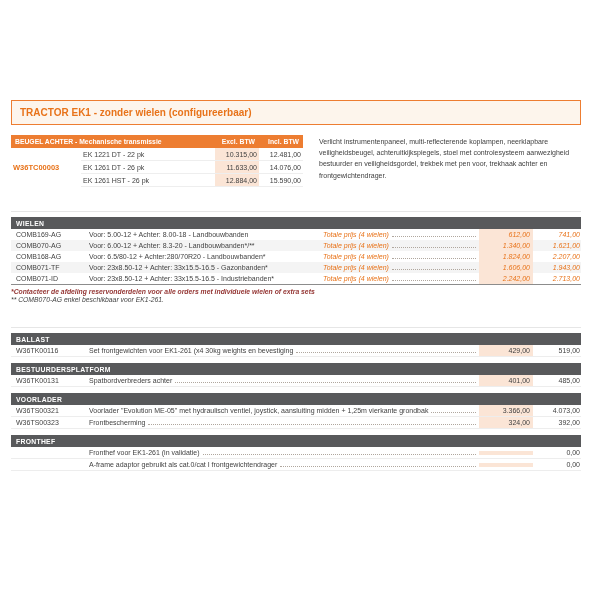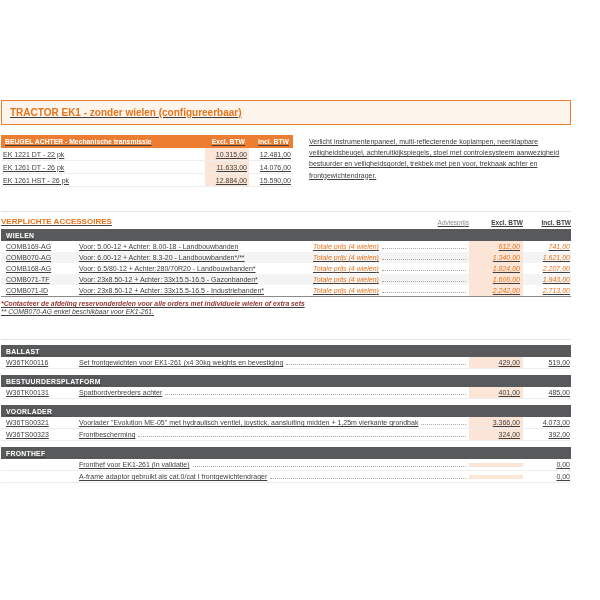--- a/index.html
+++ b/index.html
@@ -3,21 +3,21 @@
 <meta charset="utf-8">
 <style>
   * { margin:0; padding:0; box-sizing:border-box; }
   html,body { width:600px; height:600px; }
   body {
     background:#ffffff;
     font-family:"Liberation Sans","DejaVu Sans",sans-serif;
     color:#3f3f3f;
   }
   .page { position:relative; width:600px; height:600px; overflow:hidden; background:#fff; }
-  .content { position:absolute; left:1px; top:100px; width:570px;text-decoration:underline; }
+  .content { position:absolute; left:11px; top:100px; width:570px; }
 
   
   .title-box {
     border:1.5px solid #ED7D31;
     background:#FDF5EC;
     color:#E8731A;
     font-weight:bold;
     font-size:10px;
     padding:6px 8px;
   }
@@ -86,20 +86,21 @@
     <div class="title-box">TRACTOR EK1 - zonder wielen (configureerbaar)</div>
 
     <div class="beugel">
       <div class="beugel-left">
         <div class="beugel-bar">
           <span class="bar-title">BEUGEL ACHTER - Mechanische transmissie</span>
           <span class="bw">Excl. BTW</span>
           <span class="bw">Incl. BTW</span>
         </div>
         <div class="beugel-body">
+          <div class="beugel-code">W36TC00003</div>
           <div class="beugel-rows">
             <div class="m-row">
               <span class="m-label">EK 1221 DT - 22 pk</span>
               <span class="m-excl">10.315,00</span>
               <span class="m-incl">12.481,00</span>
             </div>
             <div class="m-row">
               <span class="m-label">EK 1261 DT - 26 pk</span>
               <span class="m-excl">11.633,00</span>
               <span class="m-incl">14.076,00</span>
@@ -109,26 +110,20 @@
               <span class="m-excl">12.884,00</span>
               <span class="m-incl">15.590,00</span>
             </div>
           </div>
         </div>
       </div>
       <div class="beugel-desc">Verlicht instrumentenpaneel, multi-reflecterende koplampen, neerklapbare veiligheidsbeugel, achteruitkijkspiegels, stoel met controlesysteem aanwezigheid bestuurder en veiligheidsgordel, trekbek met pen voor, trekhaak achter en frontgewichtendrager.</div>
     </div>
 
     <div class="section wielen">
-      <div class="sec-head">
-        <span class="sec-title">VERPLICHTE ACCESSOIRES</span>
-        <span class="col-advies">Adviesprijs</span>
-        <span class="col-excl">Excl. BTW</span>
-        <span class="col-incl">Incl. BTW</span>
-      </div>
       <div class="gbar">WIELEN</div>
       <div class="wielen-table">
         <div class="trow">
           <span class="t-code">COMB169-AG</span>
           <span class="t-desc">Voor: 5.00-12 + Achter: 8.00-18 - Landbouwbanden</span>
           <span class="t-note">Totale prijs (4 wielen)</span>
           <span class="leader"></span>
           <span class="t-excl">612,00</span>
           <span class="t-incl">741,00</span>
         </div>

